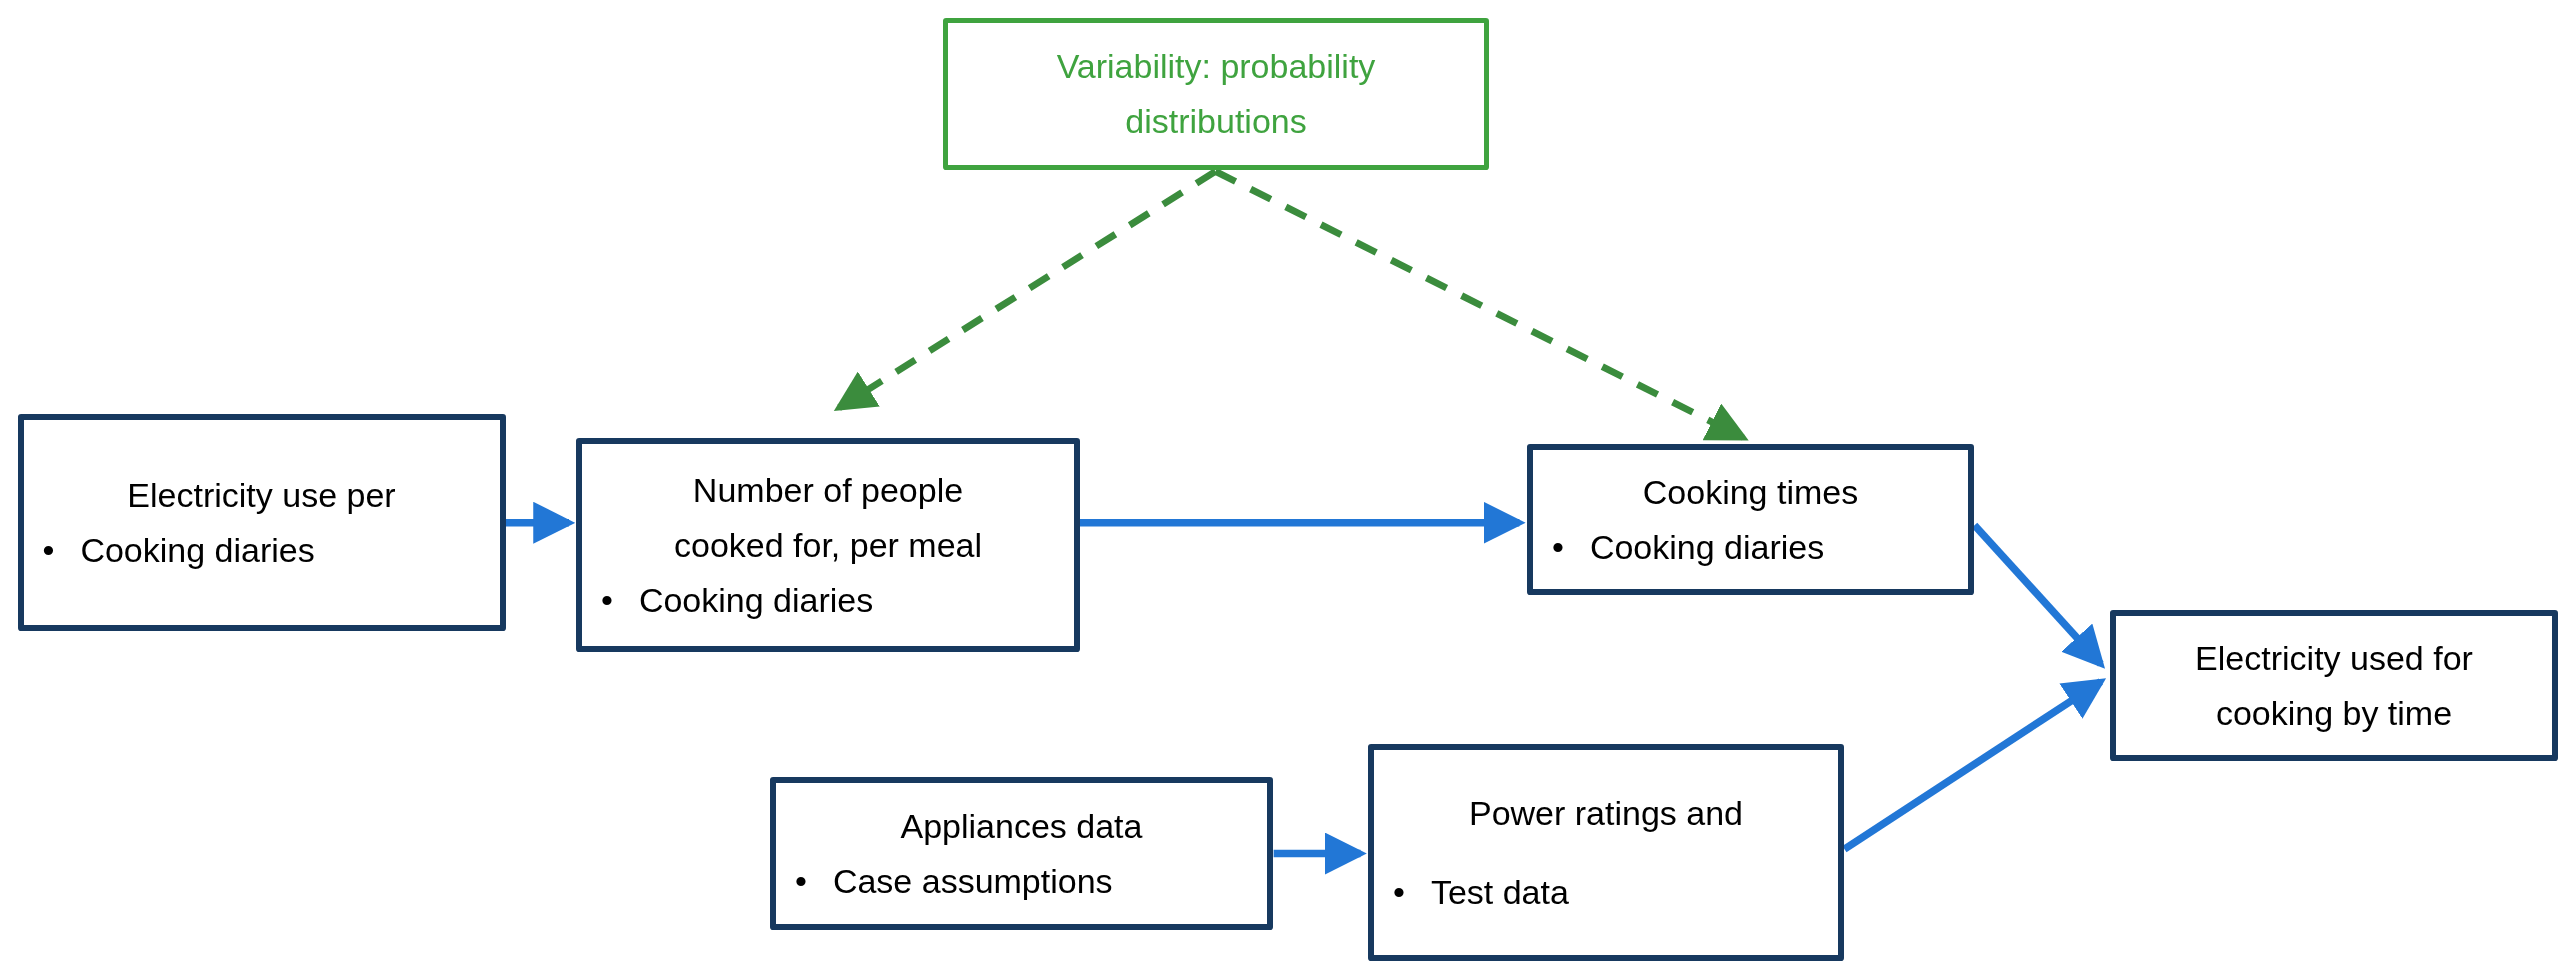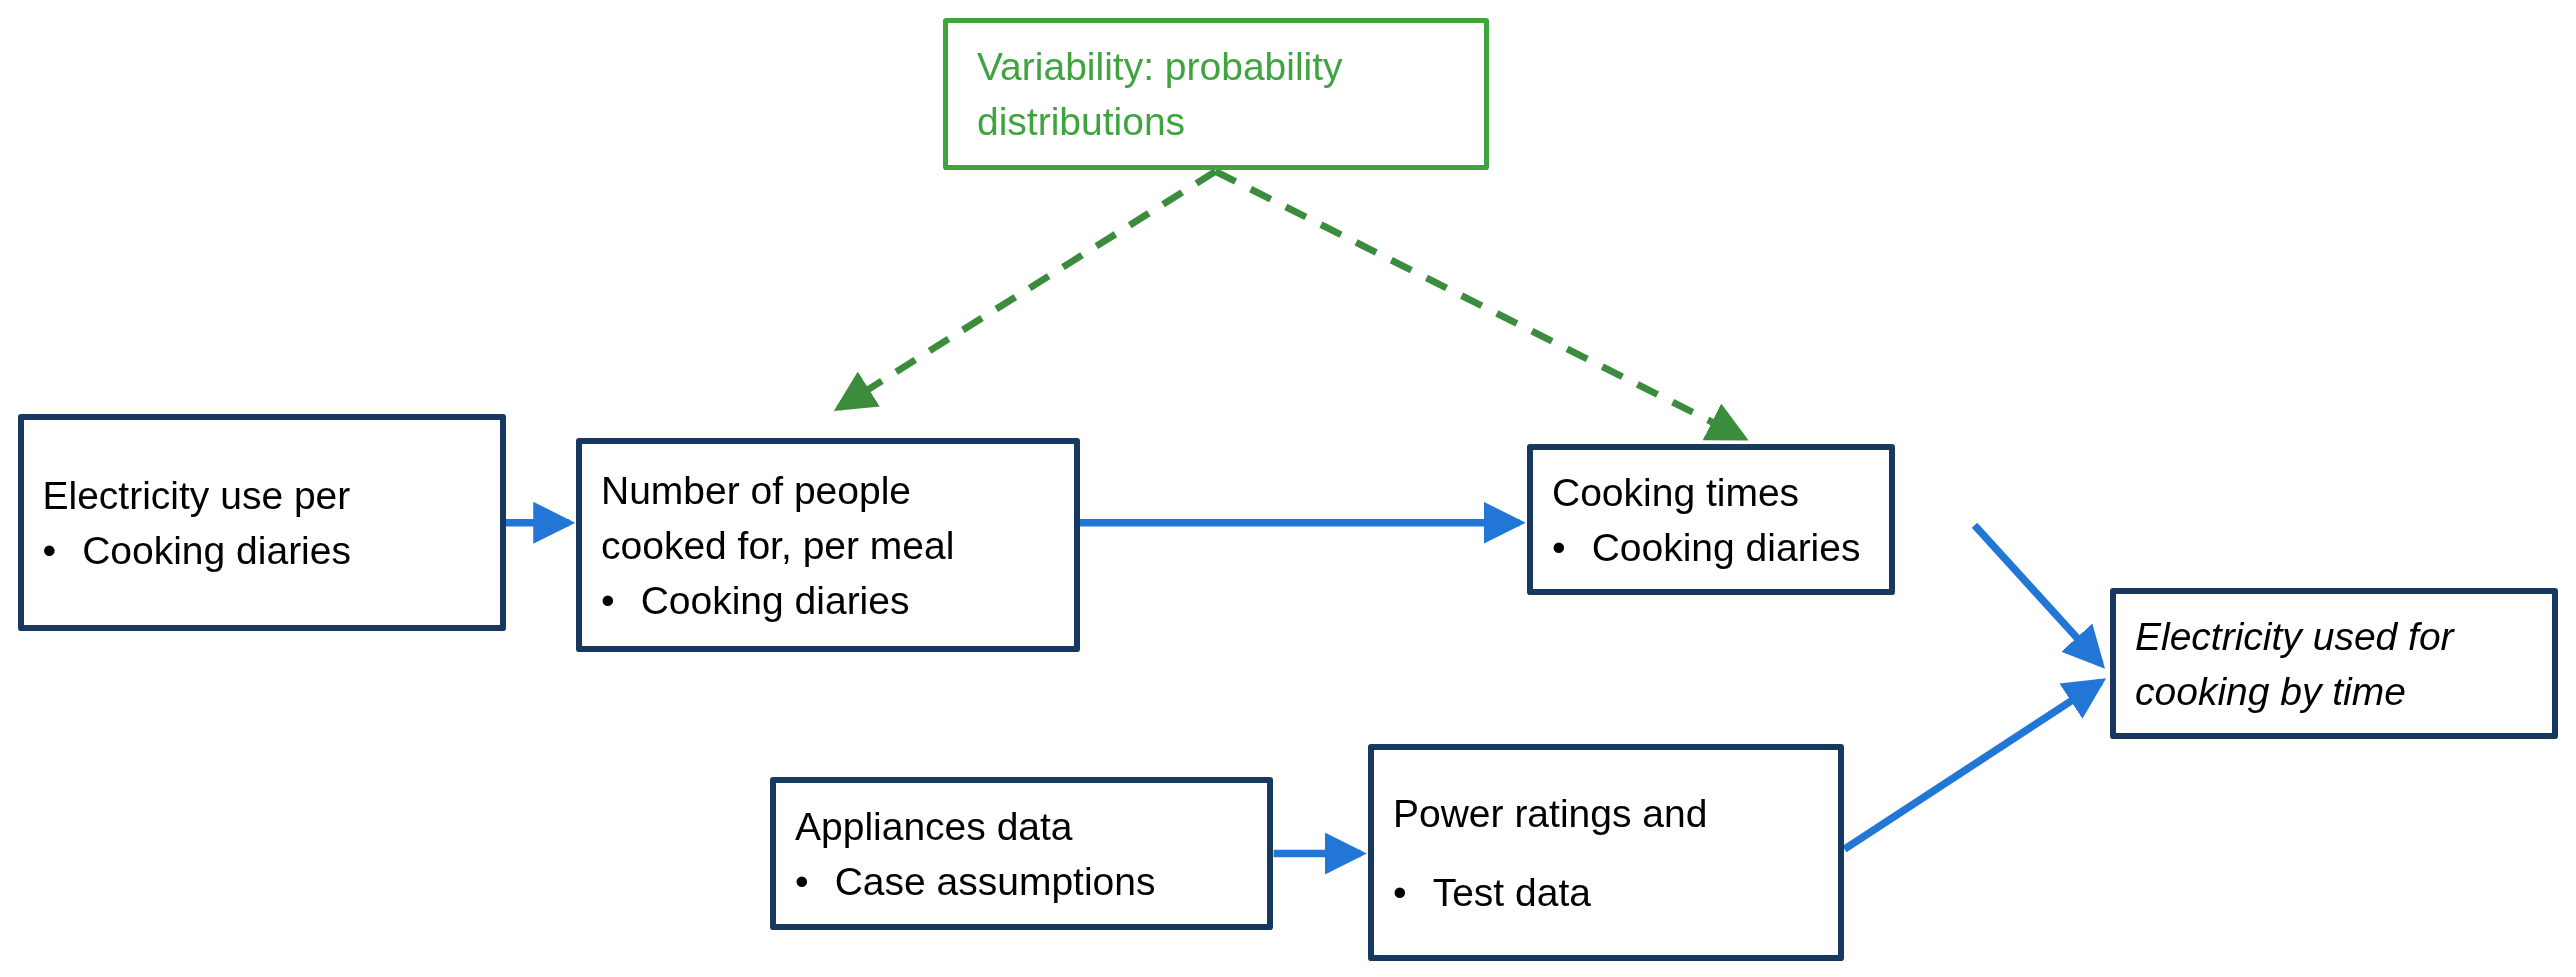--- a/index.html
+++ b/index.html
@@ -28,37 +28,38 @@
   .node{
     position:absolute;
     box-sizing:border-box;
     background:#ffffff;
     border:6.3px solid var(--c-border);
     border-radius:3.1px;
     display:flex;
     flex-direction:column;
     justify-content:center;
     padding:0 19px;
-    font-size:39px;
+    font-size:34px;
     line-height:55px;
     color:var(--c-text);
     white-space:nowrap;
+    text-align:center;
   }
   .node.green{
     border:5.6px solid var(--c-green);
     color:var(--c-green);
     padding:0 29px;
   }
   .bullet-row{display:flex;align-items:baseline;gap:26px;}
   .bullet{color:var(--c-text);}
   #n-variability{left:943px;top:17.5px;width:546px;height:152px;}
   #n-elec-use{left:17.5px;top:414px;width:488px;height:217px;}
   #n-people{left:576px;top:438px;width:504px;height:214px;}
-  #n-cooking-times{left:1527px;top:444px;width:368px;height:151px;}
-  #n-elec-used{left:2110px;top:588px;width:448px;height:151px;font-style:italic;}
+  #n-cooking-times{left:1527px;top:444px;width:447px;height:151px;}
+  #n-elec-used{left:2110px;top:610px;width:448px;height:151px;}
   #n-appliances{left:770px;top:777px;width:503px;height:153px;}
   #n-power{left:1368px;top:744px;width:476px;height:217px;gap:24px;}
 </style>
 </head>
 <body>
 
 <div class="canvas">
 
   <svg id="edges" class="edges-layer" viewBox="0 0 4120 1564" xmlns="http://www.w3.org/2000/svg">
     <defs>

